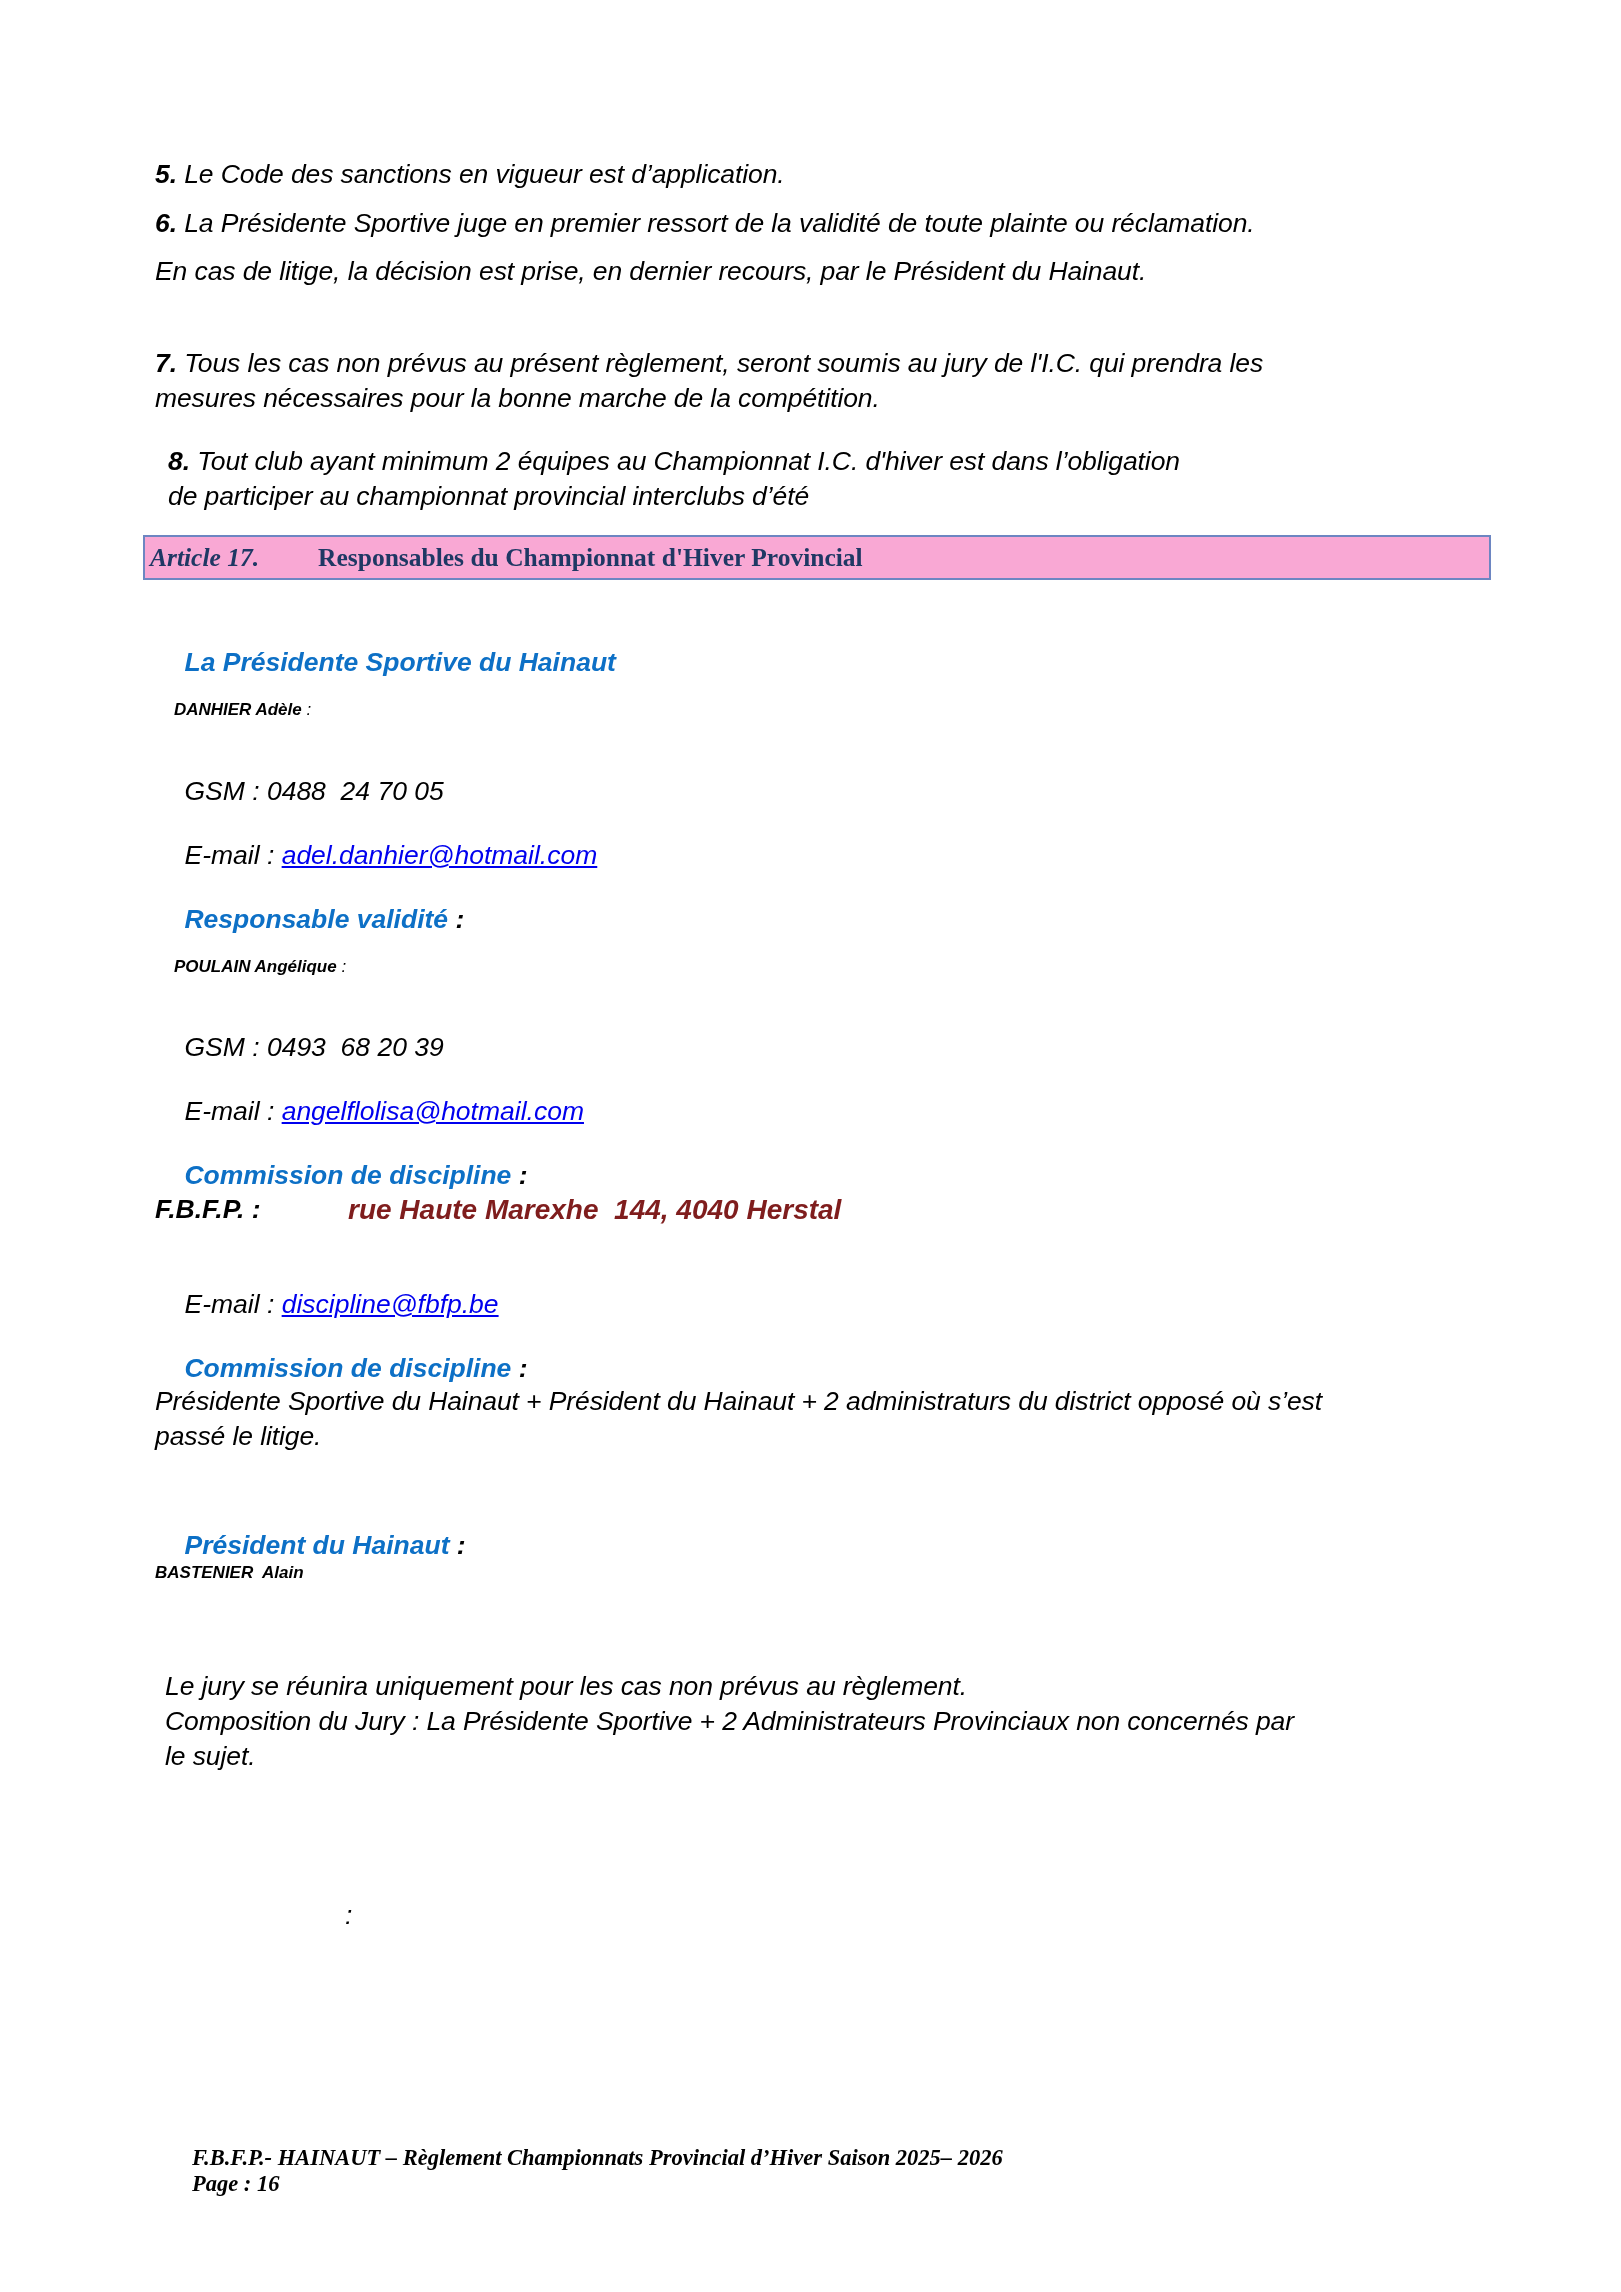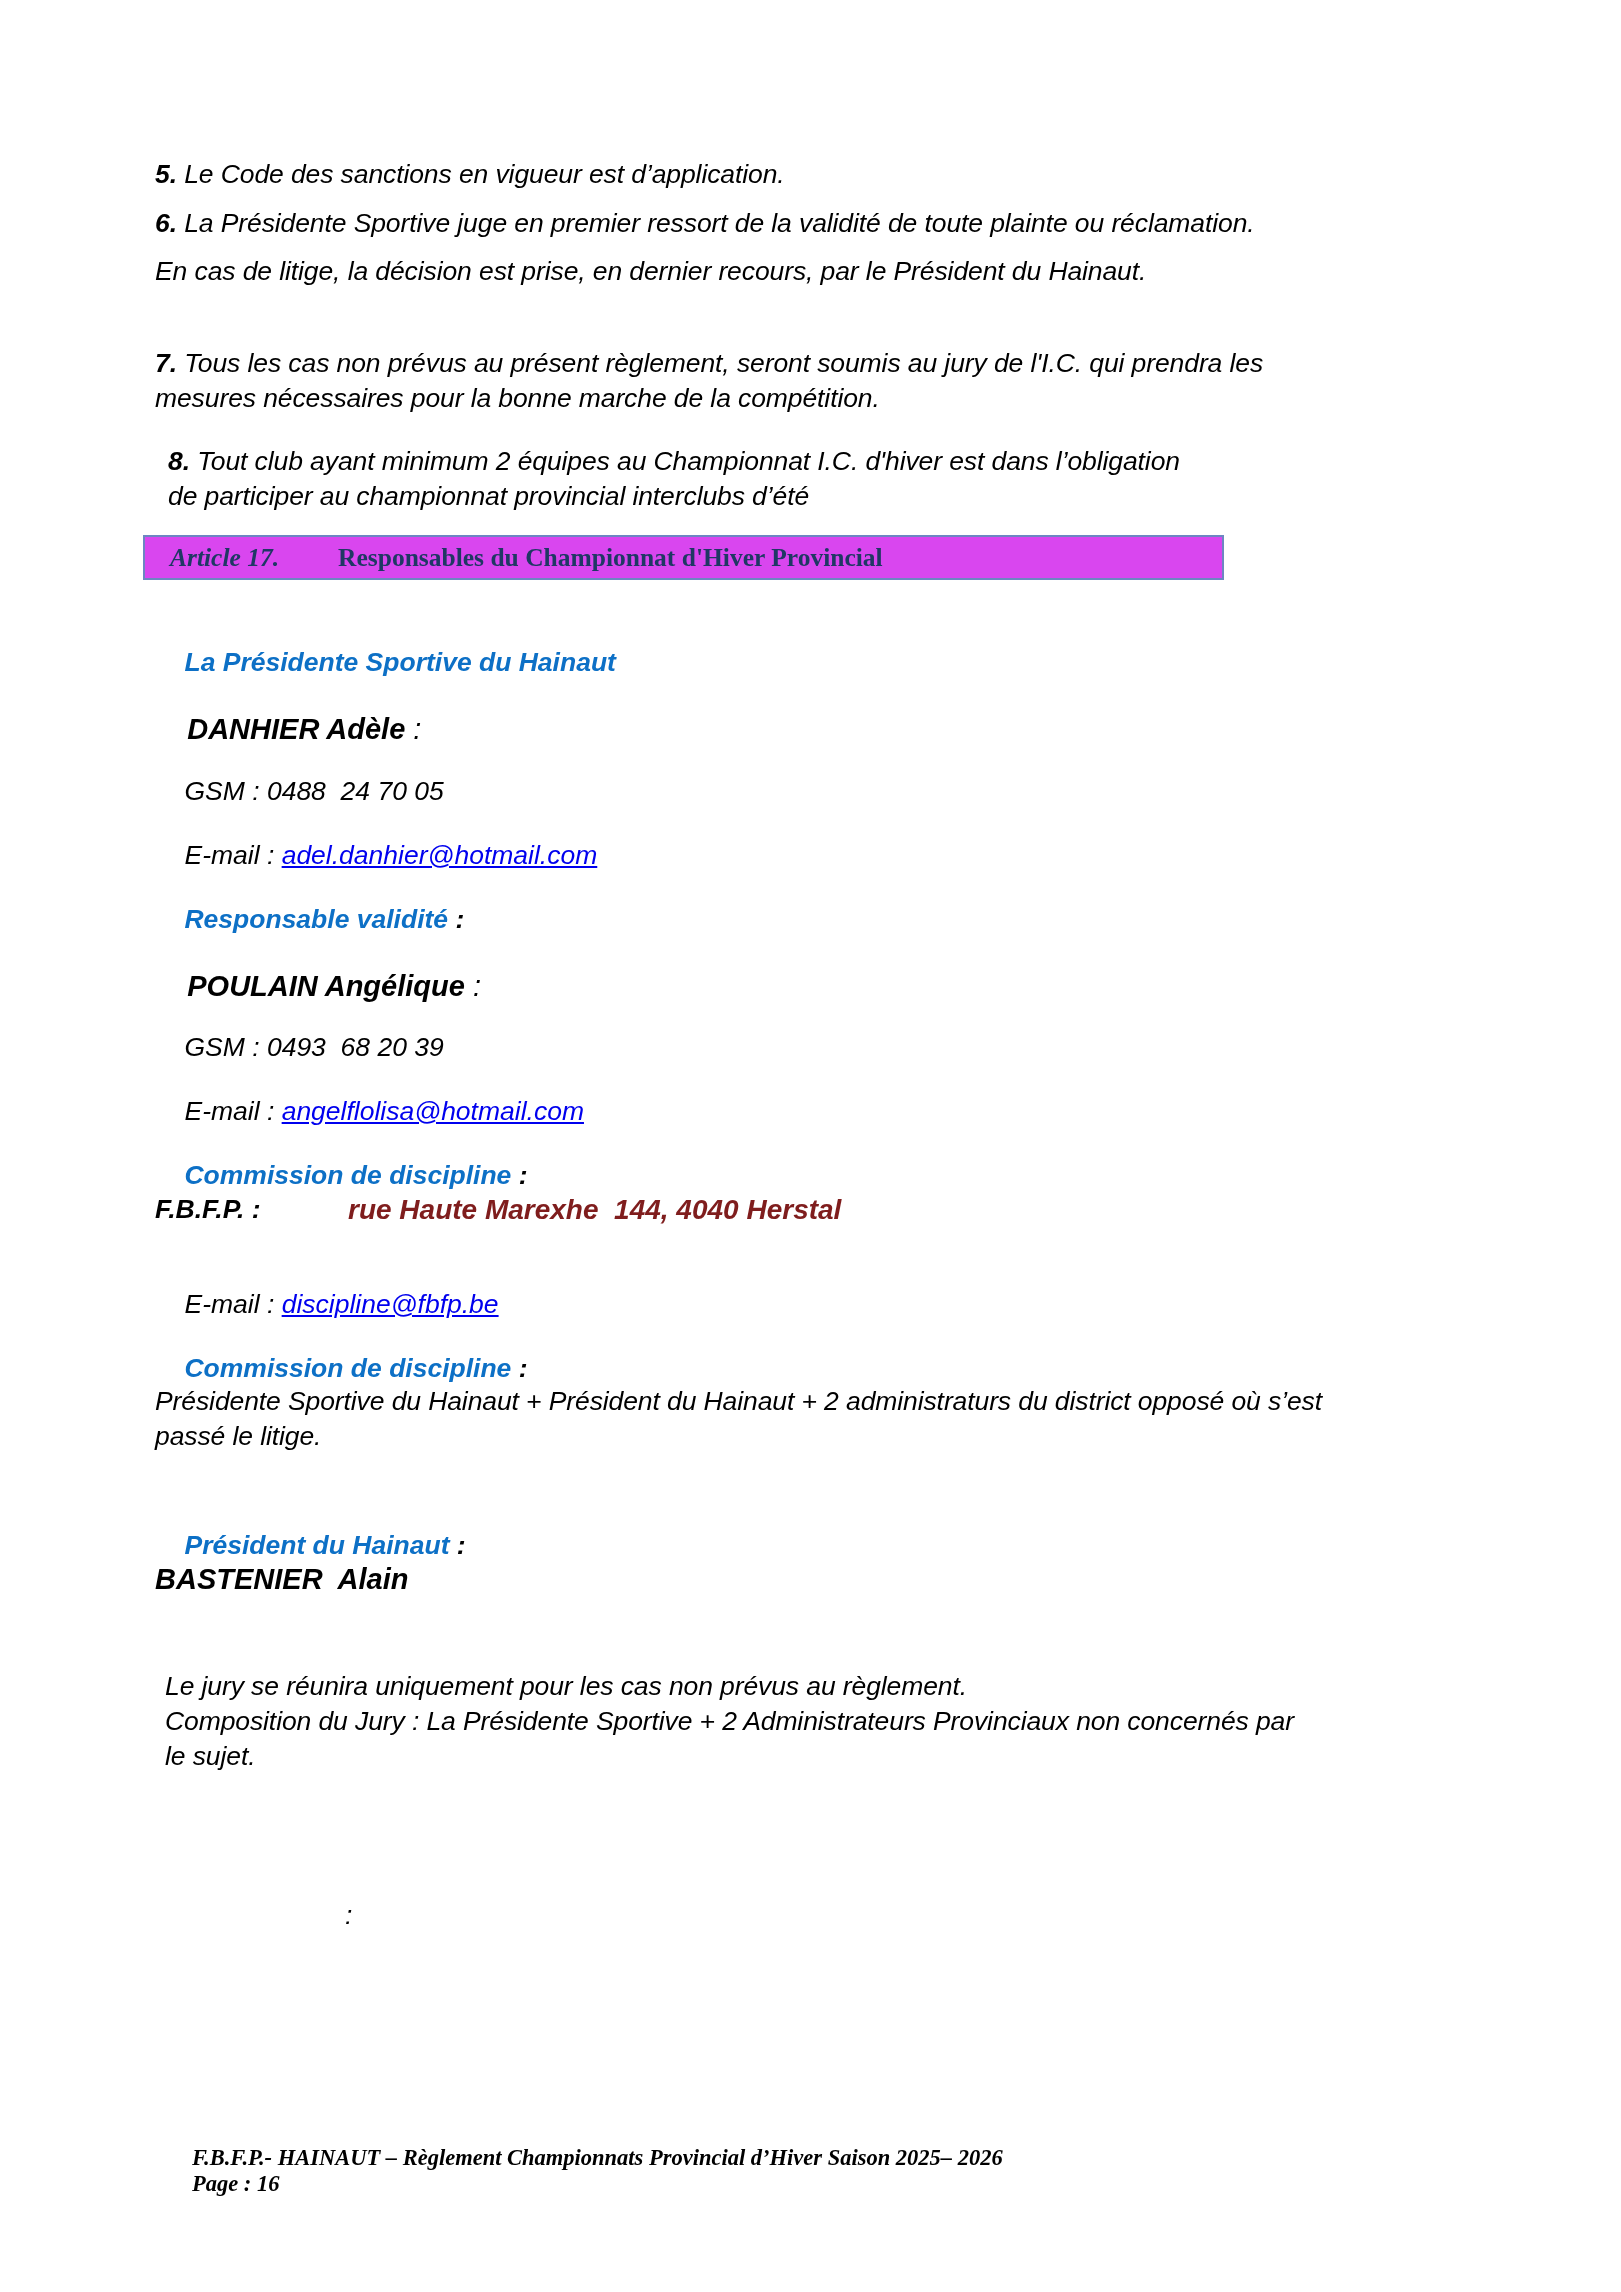--- a/index.html
+++ b/index.html
@@ -35,28 +35,28 @@
   .body-text .num {
     font-weight: bold;
     font-style: italic;
   }
 
   
   .article-box {
     position: absolute;
     left: 143px;
     top: 535px;
-    width: 1081px;
+    width: 1348px;
     height: 45px;
     box-sizing: border-box;
-    background: #d946ef;
+    background: #f9a8d4;
     border: 2.9px solid #6d86c2;
     display: flex;
     align-items: center;
-    padding-left: 25px;
+    padding-left: 5px;
   }
 
   .article-box .art-num {
     font-family: "Liberation Serif", serif;
     font-weight: bold;
     font-style: italic;
     font-size: 25.5px;
     color: #1f3864;
     white-space: pre;
   }
@@ -85,21 +85,21 @@
     color: #000000;
     font-weight: bold;
   }
 
   
   .name-line {
     position: absolute;
     font-family: "Liberation Sans", sans-serif;
     font-weight: bold;
     font-style: italic;
-    font-size: 29px;
+    font-size: 17px;
     color: #000000;
     white-space: pre;
   }
 
   .name-line .plain {
     font-weight: normal;
   }
 
   
   .plain-line {

